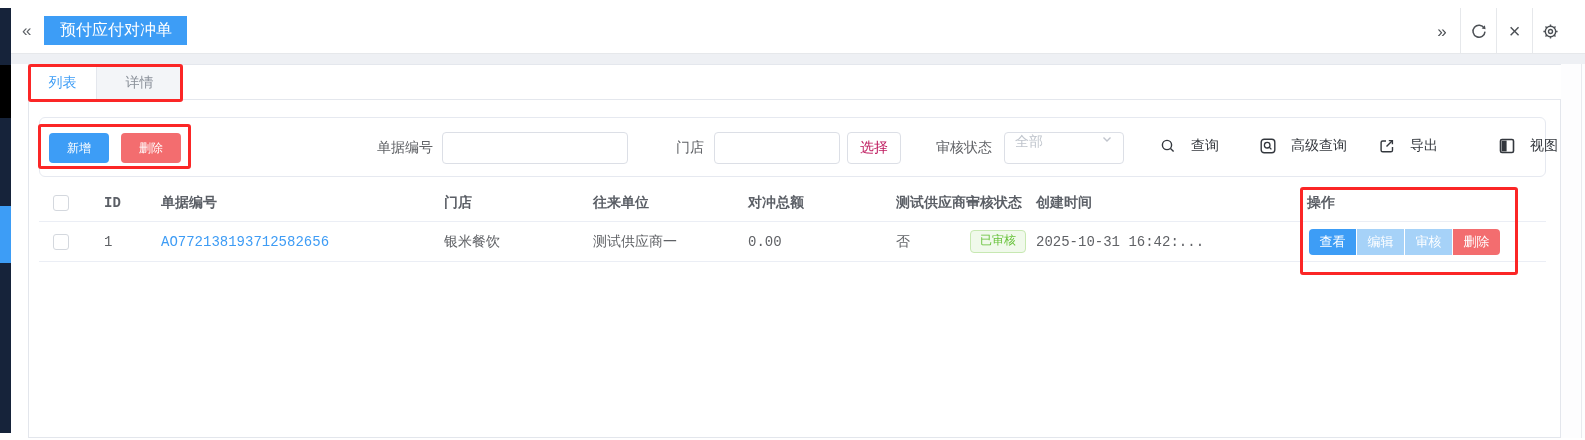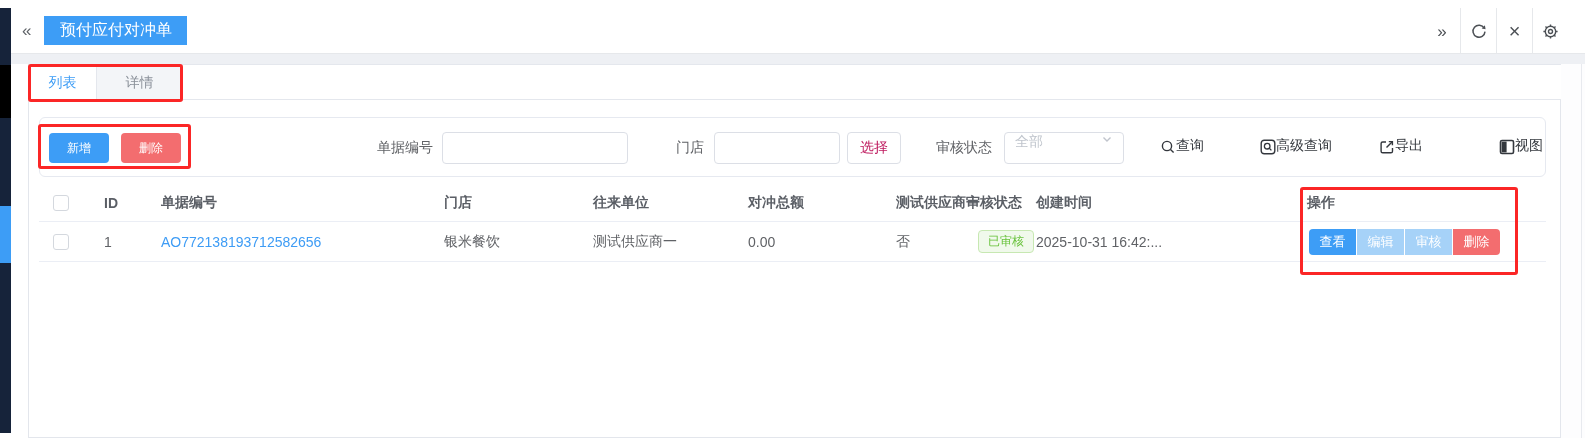--- a/index.html
+++ b/index.html
@@ -24,21 +24,21 @@
               display:flex; align-items:center; justify-content:center; font-size:16px; cursor:pointer; }
   .topbar-right { position:absolute; right:17px; top:0; height:46px; display:flex; }
   .tb-ic { width:36px; height:46px; display:flex; align-items:center; justify-content:center;
            border-left:1px solid #e6e8eb; color:#4d5156; cursor:pointer; }
   .tb-ic:first-child { border-left:none; }
   .tb-ic .gl { font-size:17px; line-height:1; }
   .gap-strip { position:absolute; left:11px; top:54px; width:1574px; height:10px; background:#eef0f4; }
 
   
   .pane { position:absolute; left:28px; top:64px; width:1533px; height:374px;
-          border:1px solid #e3e6ec; border-top:none; background:#fff; }
+          border:1px solid #e3e6ec; border-top:none; background:#fff;font-family:Liberation Mono, monospace; }
   .tabs-row { position:absolute; left:-1px; top:0; width:1534px; height:36px;
               border-top:1px solid #e4e7ed; border-bottom:1px solid #e4e7ed; display:flex; background:#fff; }
   .tab { height:36px; display:flex; align-items:center; justify-content:center;
          border-right:1px solid #e4e7ed; cursor:pointer; font-size:14px; }
   .tab-active { width:69px; background:#fff; color:#3d9df6; border-left:1px solid #e4e7ed; margin-bottom:-1px; }
   .tab-idle { width:86px; background:#f3f5f8; color:#8a9099; }
 
   
   .filter-card { position:absolute; left:10px; top:53px; width:1507px; height:60px;
                  border:1px solid #e6e9f0; border-radius:6px; background:#fff; }
@@ -54,21 +54,21 @@
              background:#fff; font-family:inherit; font-size:14px; padding:0 10px; color:#606266; outline:none; }
   .in-doc { left:402px; width:186px; }
   .in-store { left:674px; width:126px; }
   .btn-choose { position:absolute; left:807px; top:14px; width:54px; height:32px; background:#fff;
                 border:1px solid #dcdfe6; border-radius:4px; color:#be185d; font-size:14px;
                 font-family:inherit; cursor:pointer; }
   .f-select { position:absolute; left:964px; top:14px; width:120px; height:32px; border:1px solid #dcdfe6;
               border-radius:4px; display:flex; padding:0 10px; color:#bfc4cc;
               cursor:pointer; background:#fff; }
   .f-select .sel-text { flex:1; }
-  .tool-link { position:absolute; top:19px; display:flex; align-items:flex-end; gap:0; color:#33373d;
+  .tool-link { position:absolute; top:19px; display:flex; align-items:center; gap:15px; color:#33373d;
                cursor:pointer; white-space:nowrap; }
   .tl-search { left:1120px; } .tl-adv { left:1220px; } .tl-export { left:1339px; } .tl-view { left:1419px;padding-left:40px; }
   .tool-link svg { display:block; }
 
   
   .grid { position:absolute; left:10px; top:121px; width:1507px; }
   .grid-row { display:flex; align-items:center; border-bottom:1px solid #ebeef5; }
   .grid-head { height:37px; font-weight:bold; color:#5b5f66; }
   .grid-body { height:40px; }
   .c { flex:none; padding-left:22px; white-space:nowrap; overflow:visible; }
@@ -77,21 +77,21 @@
   .c-doc { width:283px; }
   .c-store { width:149px; }
   .c-cp { width:155px; }
   .c-total { width:148px; }
   .c-carry { width:70px; }
   .c-status { width:70px; }
   .c-time { width:271px; }
   .c-op { width:261px; }
   .cbx { width:16px; height:16px; border:1px solid #d4d8de; border-radius:3px; background:#fff; cursor:pointer; }
   .doc-link { color:#3e9cf5; cursor:pointer; text-decoration:none; }
-  .badge-ok { display:inline-block; margin-left:12px; padding:3px 9px; font-size:12px; color:#67c23a;
+  .badge-ok { display:inline-block; margin-left:4px; padding:3px 9px; font-size:12px; color:#67c23a;
               background:#f0f9eb; border:1px solid #c7e8b2; border-radius:4px; line-height:1.2; }
   .op-group { display:inline-flex; gap:1px; margin-left:2px; }
   .op-btn { width:47px; height:26px; border:none; color:#fff; font-size:13px; font-family:inherit;
             cursor:pointer; display:inline-flex; align-items:center; justify-content:center; }
   .op-view { background:#3d9df6; border-radius:4px 0 0 4px; }
   .op-edit, .op-audit { background:#a6d2f8; }
   .op-del { background:#f36d6f; border-radius:0 4px 4px 0; }
 
   
   .right-strip { position:absolute; left:1561px; top:64px; width:24px; height:374px; background:#fdfdfe; }

